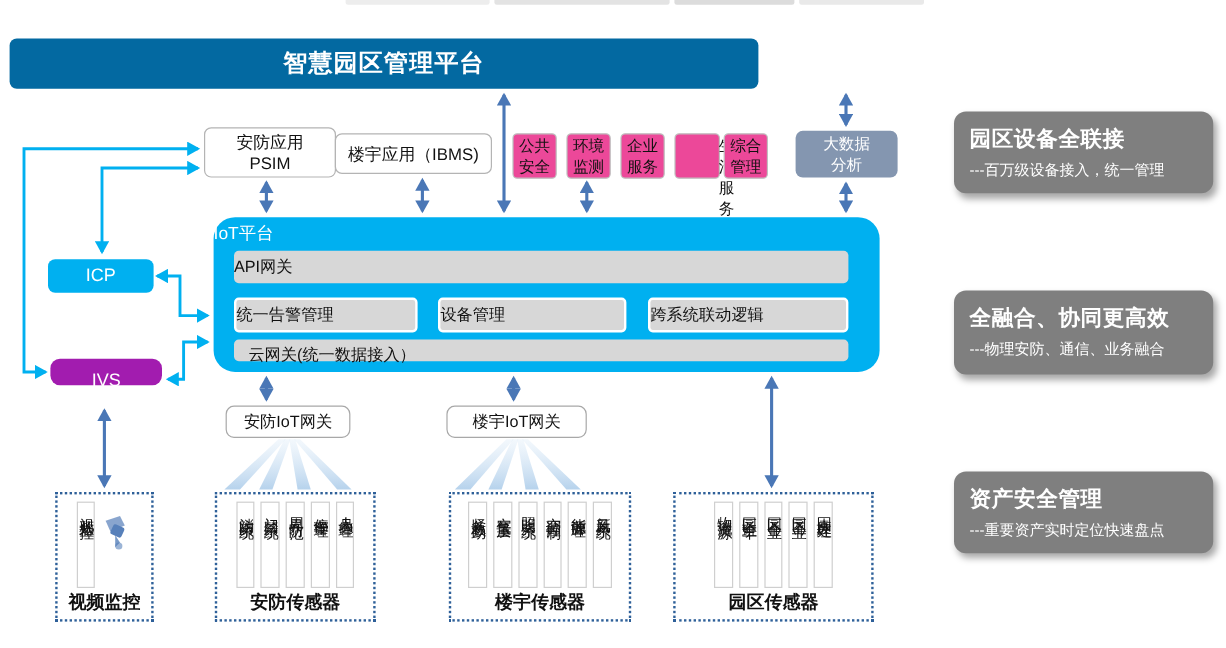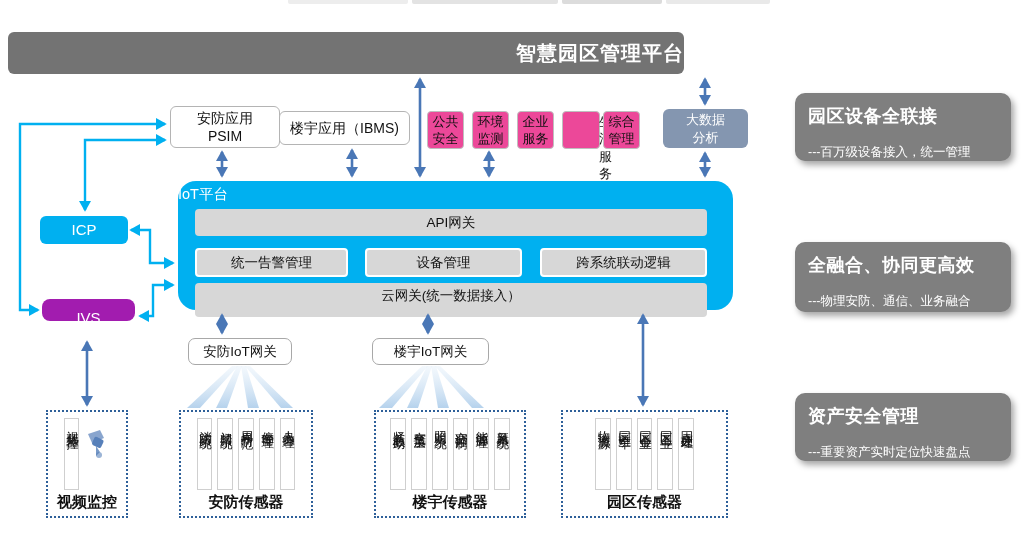--- a/index.html
+++ b/index.html
@@ -7,24 +7,24 @@
   body { font-family:"Liberation Sans","DejaVu Sans",sans-serif; }
   #stage { position:relative; width:1022px; height:540px; background:#fff; overflow:hidden; }
 
   .abs { position:absolute; }
 
   
   .strip { position:absolute; top:0; height:4px; border-radius:0 0 2px 2px; }
 
   
   .banner {
-    left:8px; top:32px; width:676px; height:42px;
-    background:#737373; border-radius:6px;
+    left:8px; top:32px; width:624px; height:42px;
+    background:#0369a1; border-radius:6px;
     color:#fff; font-size:20px; font-weight:bold;
-    text-align:right; line-height:42px; letter-spacing:1px;
+    text-align:center; line-height:42px; letter-spacing:1px;
   }
 
   
   .app-box {
     background:#fff; border:1px solid #b4b4b4; border-radius:6px;
     color:#111; text-align:center;
     display:flex; flex-direction:column; justify-content:center;
     font-size:14px; line-height:1.32;
   }
   .service-box {
@@ -45,24 +45,24 @@
   .ivs { left:42px; top:299px; width:93px; height:22px; line-height:38px; background:#a21caf; border-radius:8px; }
 
   
   .iot {
     left:178px; top:181px; width:555px; height:129px;
     background:#00B0F0; border-radius:18px;
   }
   .iot-title { position:absolute; top:4px; left:0; width:100%; text-align:left; color:#fff; font-size:14.5px; }
   .gray-bar {
     position:absolute; background:#D7D7D7; border-radius:4px;
-    color:#111; font-size:13.5px; text-align:center;
+    color:#111; font-size:13.5px; text-align:left;
   }
   .api-bar { left:17px; top:28px; width:512px; height:27px; line-height:27px; }
-  .cloud-bar { left:17px; top:102px; width:512px; height:34px; line-height:25px; }
+  .cloud-bar { left:17px; top:102px; width:512px; height:18px; line-height:25px;padding-left:12px; }
   .module { top:67px; height:29px; line-height:25px; border:2px solid #fff; }
   .m1 { left:17px; width:153px; }
   .m2 { left:187px; width:157px; }
   .m3 { left:362px; width:167px; }
 
   
   .gw {
     background:#fff; border:1px solid #a8a8a8; border-radius:7px;
     color:#111; font-size:13.5px; text-align:center;
     top:338px; height:27px; line-height:25px;
@@ -87,21 +87,21 @@
   .sensor-label { font-size:15px; font-weight:bold; color:#111; margin-top:3px; }
 
   
   .callout {
     left:795px; width:216px;
     background:#7F7F7F; border-radius:10px;
     box-shadow:3px 4px 6px rgba(0,0,0,0.35);
     padding:11px 13px 0 13px;
   }
   .callout-title { color:#ffffff; font-size:18px; font-weight:bold; letter-spacing:0.5px; }
-  .callout-sub { color:#ffffff; font-size:12.5px; margin-top:16px; }
+  .callout-sub { color:#ffffff; font-size:12.5px; margin-top:6px; }
 
   
   #connectors { position:absolute; left:0; top:0; width:1022px; height:540px; pointer-events:none; }
 
   .camera-wrap { width:26px; height:40px; margin-top:10px; }
 </style>
 </head>
 <body>
 
 <div id="stage">

